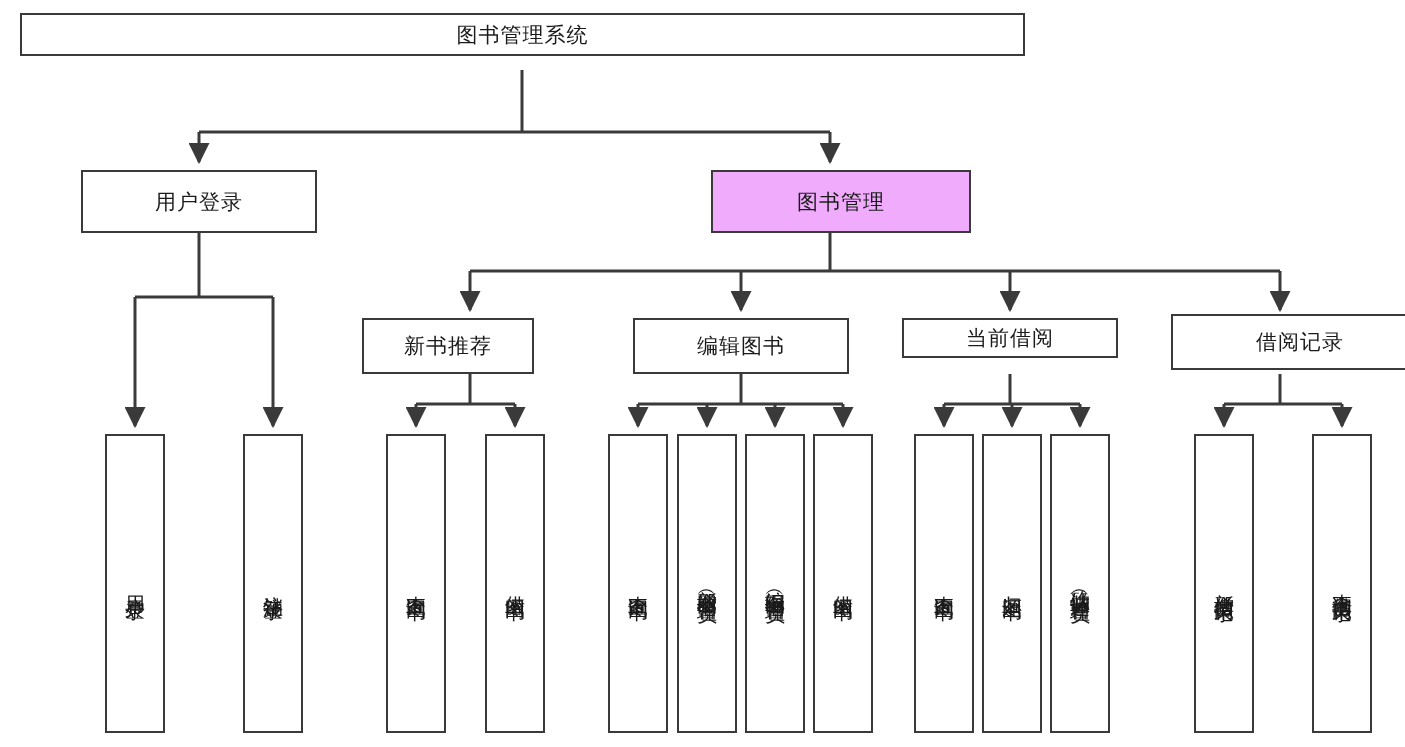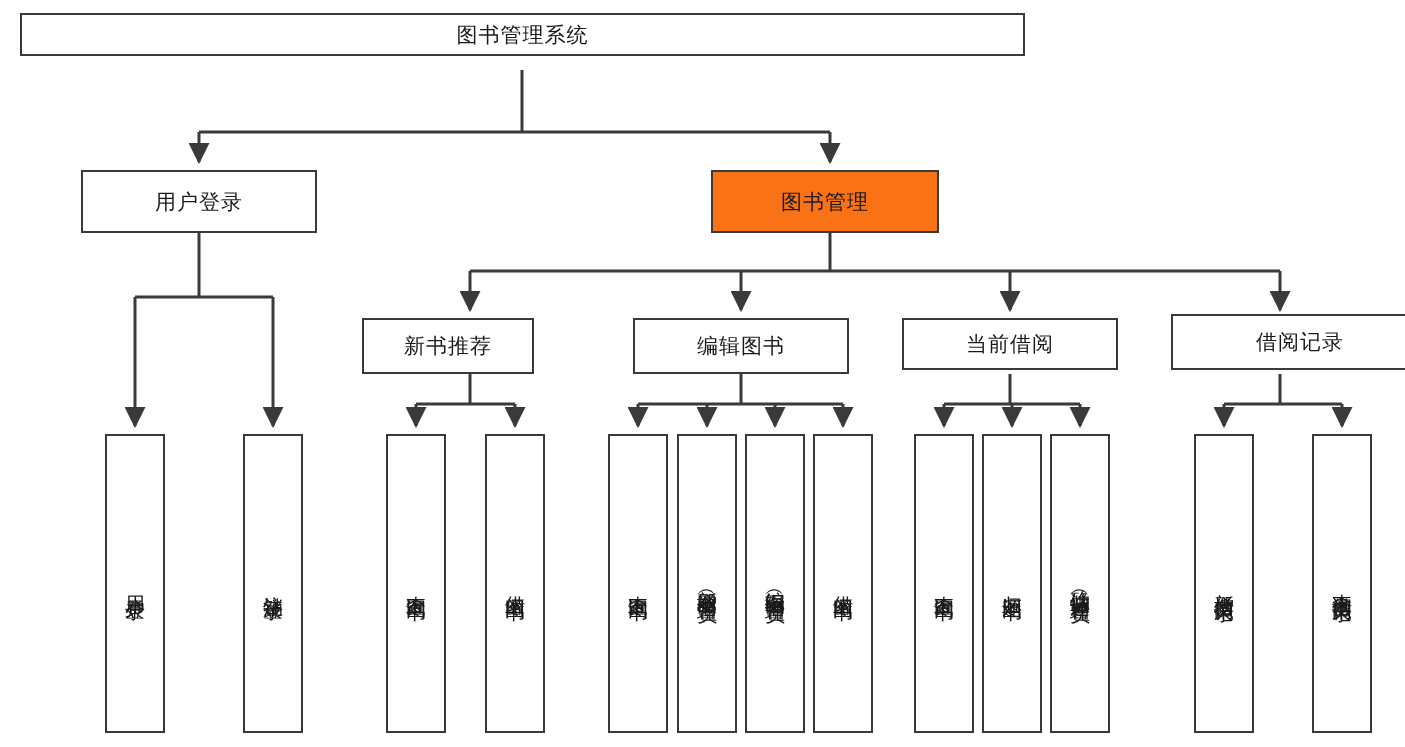--- a/index.html
+++ b/index.html
@@ -120,31 +120,31 @@
     </g>
   </svg>
 
   <div class="node h" id="n-root" style="left: 20px; top: 13px; width: 1005px; height: 43px; border-color: rgb(58, 58, 58); background: rgb(255, 255, 255); color: rgb(26, 26, 26);">
     <span class="node-label">图书管理系统</span>
   </div>
 
   <div class="node h" id="n-l2-0" style="left: 81px; top: 170px; width: 236px; height: 63px; border-color: rgb(58, 58, 58); background: rgb(255, 255, 255); color: rgb(26, 26, 26);">
     <span class="node-label">用户登录</span>
   </div>
-  <div class="node h" id="n-l2-1" style="left: 711px; top: 170px; width: 228px; height: 63px; border-color: rgb(58, 58, 58); background: #f97316; color: rgb(26, 26, 26);">
+  <div class="node h" id="n-l2-1" style="left: 711px; top: 170px; width: 260px; height: 63px; border-color: rgb(58, 58, 58); background: #f0abfc; color: rgb(26, 26, 26);">
     <span class="node-label">图书管理</span>
   </div>
 
   <div class="node h" id="n-l3-0" style="left: 362px; top: 318px; width: 172px; height: 56px; border-color: rgb(58, 58, 58); background: rgb(255, 255, 255); color: rgb(26, 26, 26); align-items: center;">
     <span class="node-label">新书推荐</span>
   </div>
   <div class="node h" id="n-l3-1" style="left: 633px; top: 318px; width: 216px; height: 56px; border-color: rgb(58, 58, 58); background: rgb(255, 255, 255); color: rgb(26, 26, 26);">
     <span class="node-label">编辑图书</span>
   </div>
-  <div class="node h" id="n-l3-2" style="left: 902px; top: 318px; width: 216px; height: 52px; border-color: rgb(58, 58, 58); background: rgb(255, 255, 255); color: rgb(26, 26, 26);">
+  <div class="node h" id="n-l3-2" style="left: 902px; top: 318px; width: 216px; height: 40px; border-color: rgb(58, 58, 58); background: rgb(255, 255, 255); color: rgb(26, 26, 26);">
     <span class="node-label">当前借阅</span>
   </div>
   <div class="node h" id="n-l3-3" style="left: 1171px; top: 314px; width: 258px; height: 56px; border-color: rgb(58, 58, 58); background: rgb(255, 255, 255); color: rgb(26, 26, 26);">
     <span class="node-label">借阅记录</span>
   </div>
 
   <div class="node v" id="n-leaf-0" style="left: 105px; top: 434px; width: 60px; height: 299px; border-color: rgb(58, 58, 58); background: rgb(255, 255, 255); color: rgb(26, 26, 26);">
     <span class="node-label">用户登录</span>
   </div>
   <div class="node v" id="n-leaf-1" style="left: 243px; top: 434px; width: 60px; height: 299px; border-color: rgb(58, 58, 58); background: rgb(255, 255, 255); color: rgb(26, 26, 26);">

